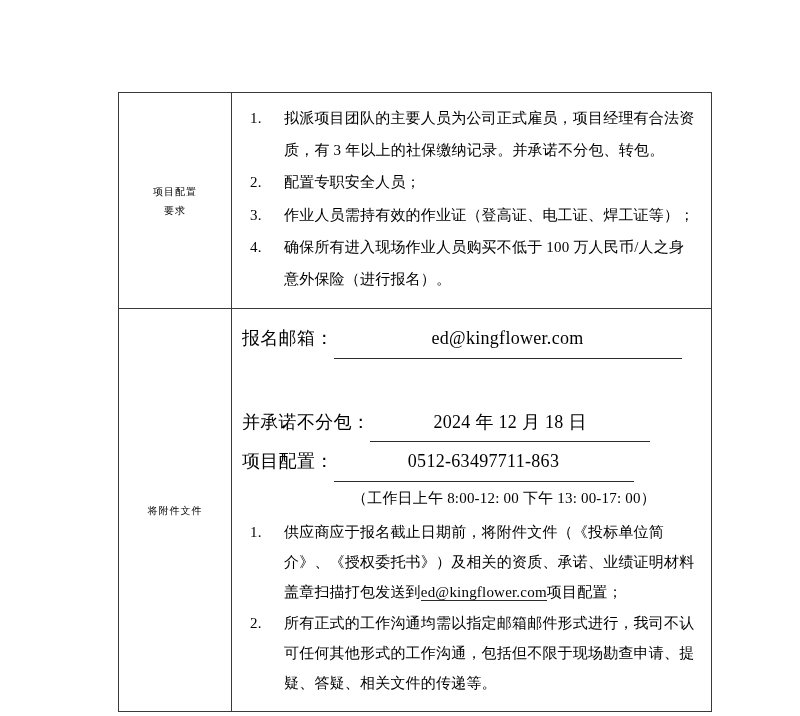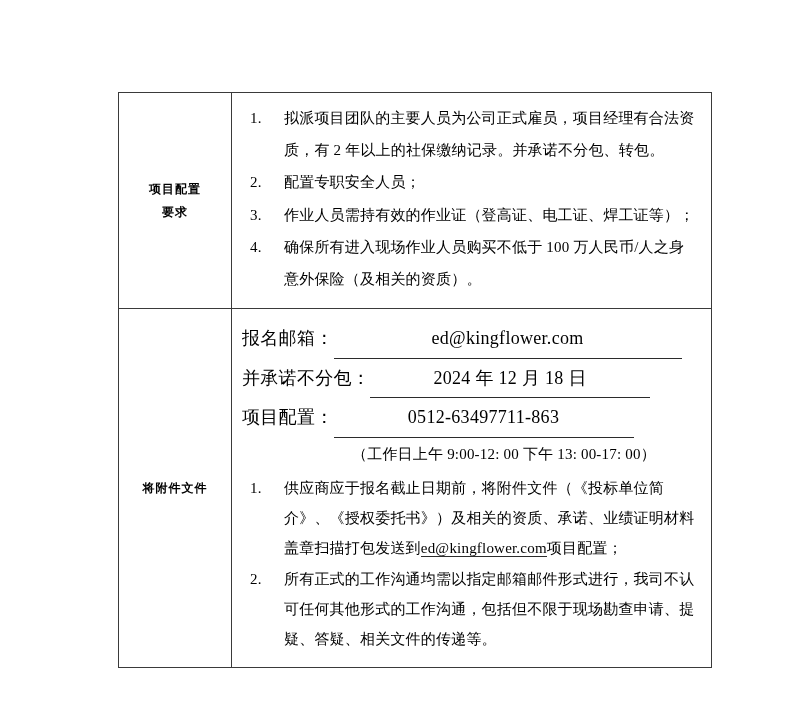--- a/index.html
+++ b/index.html
@@ -28,25 +28,24 @@
     table-layout: fixed;
   }
   .doc-table td {
     border: 1px solid #3a3a3a;
     vertical-align: middle;
     padding: 0;
   }
   td.label-cell {
     width: 104px;
     text-align: center;
-    font-size: 12px;
+    font-size: 10px;
     letter-spacing: 1px;
     line-height: 1.9;
     padding: 6px 4px;
-    font-weight: bold;
   }
   td.content-cell {
     padding: 10px 12px 12px 10px;
     vertical-align: top;
   }
   .label-line {
     display: block;
   }
   
   .olist {
@@ -83,21 +82,21 @@
   .field-label {
     display: inline-block;
   }
   .field-value {
     display: inline-block;
     border-bottom: 1px solid #2b2b2b;
     text-align: center;
     font-family: "Liberation Serif", "DejaVu Serif", serif;
   }
   .fv-email { width: 348px; }
-  .fv-date  { width: 280px; }
+  .fv-date  { width: 280px; margin-top: 44px; }
   .fv-phone { width: 300px; }
 
   .hours-note {
     font-size: 15px;
     line-height: 2.2;
     letter-spacing: 0.2px;
     padding-left: 110px;
   }
   .inline-underline {
     border-bottom: 1px solid #2b2b2b;
@@ -114,52 +113,52 @@
     <tbody>
       <tr>
         <td class="label-cell">
           <span class="label-line">项目配置</span>
           <span class="label-line">要求</span>
         </td>
         <td class="content-cell">
           <ul class="olist cfg-list">
             <li>
               <span class="num">1.</span>
-              <span>拟派项目团队的主要人员为公司正式雇员，项目经理有合法资质，有 2 年以上的社保缴纳记录。并承诺不分包、转包。</span>
+              <span>拟派项目团队的主要人员为公司正式雇员，项目经理有合法资质，有 3 年以上的社保缴纳记录。并承诺不分包、转包。</span>
             </li>
             <li>
               <span class="num">2.</span>
               <span>配置专职安全人员；</span>
             </li>
             <li>
               <span class="num">3.</span>
               <span>作业人员需持有效的作业证（登高证、电工证、焊工证等）；</span>
             </li>
             <li>
               <span class="num">4.</span>
-              <span>确保所有进入现场作业人员购买不低于 100 万人民币/人之身意外保险（及相关的资质）。</span>
+              <span>确保所有进入现场作业人员购买不低于 100 万人民币/人之身意外保险（进行报名）。</span>
             </li>
           </ul>
         </td>
       </tr>
       <tr>
         <td class="label-cell">
           <span class="label-line">将附件文件</span>
         </td>
         <td class="content-cell">
           <div class="field-row">
             <span class="field-label">报名邮箱：</span><span class="field-value fv-email">ed@kingflower.com</span>
           </div>
           <div class="field-row">
             <span class="field-label">并承诺不分包：</span><span class="field-value fv-date">2024 年 12 月 18 日</span>
           </div>
           <div class="field-row">
             <span class="field-label">项目配置：</span><span class="field-value fv-phone">0512-63497711-863</span>
           </div>
-          <div class="hours-note">（工作日上午 9:00-12: 00 下午 13: 00-17: 00）</div>
+          <div class="hours-note">（工作日上午 8:00-12: 00 下午 13: 00-17: 00）</div>
           <ul class="olist reg-list sub-wrap">
             <li>
               <span class="num">1.</span><span>供应商应于报名截止日期前，将附件文件（《投标单位简介》、《授权委托书》）及相关的资质、承诺、业绩证明材料盖章扫描打包发送到</span><span class="inline-underline">ed@kingflower.com</span><span>项目配置；</span>
             </li>
             <li>
               <span class="num">2.</span>
               <span>所有正式的工作沟通均需以指定邮箱邮件形式进行，我司不认可任何其他形式的工作沟通，包括但不限于现场勘查申请、提疑、答疑、相关文件的传递等。</span>
             </li>
           </ul>
         </td>

